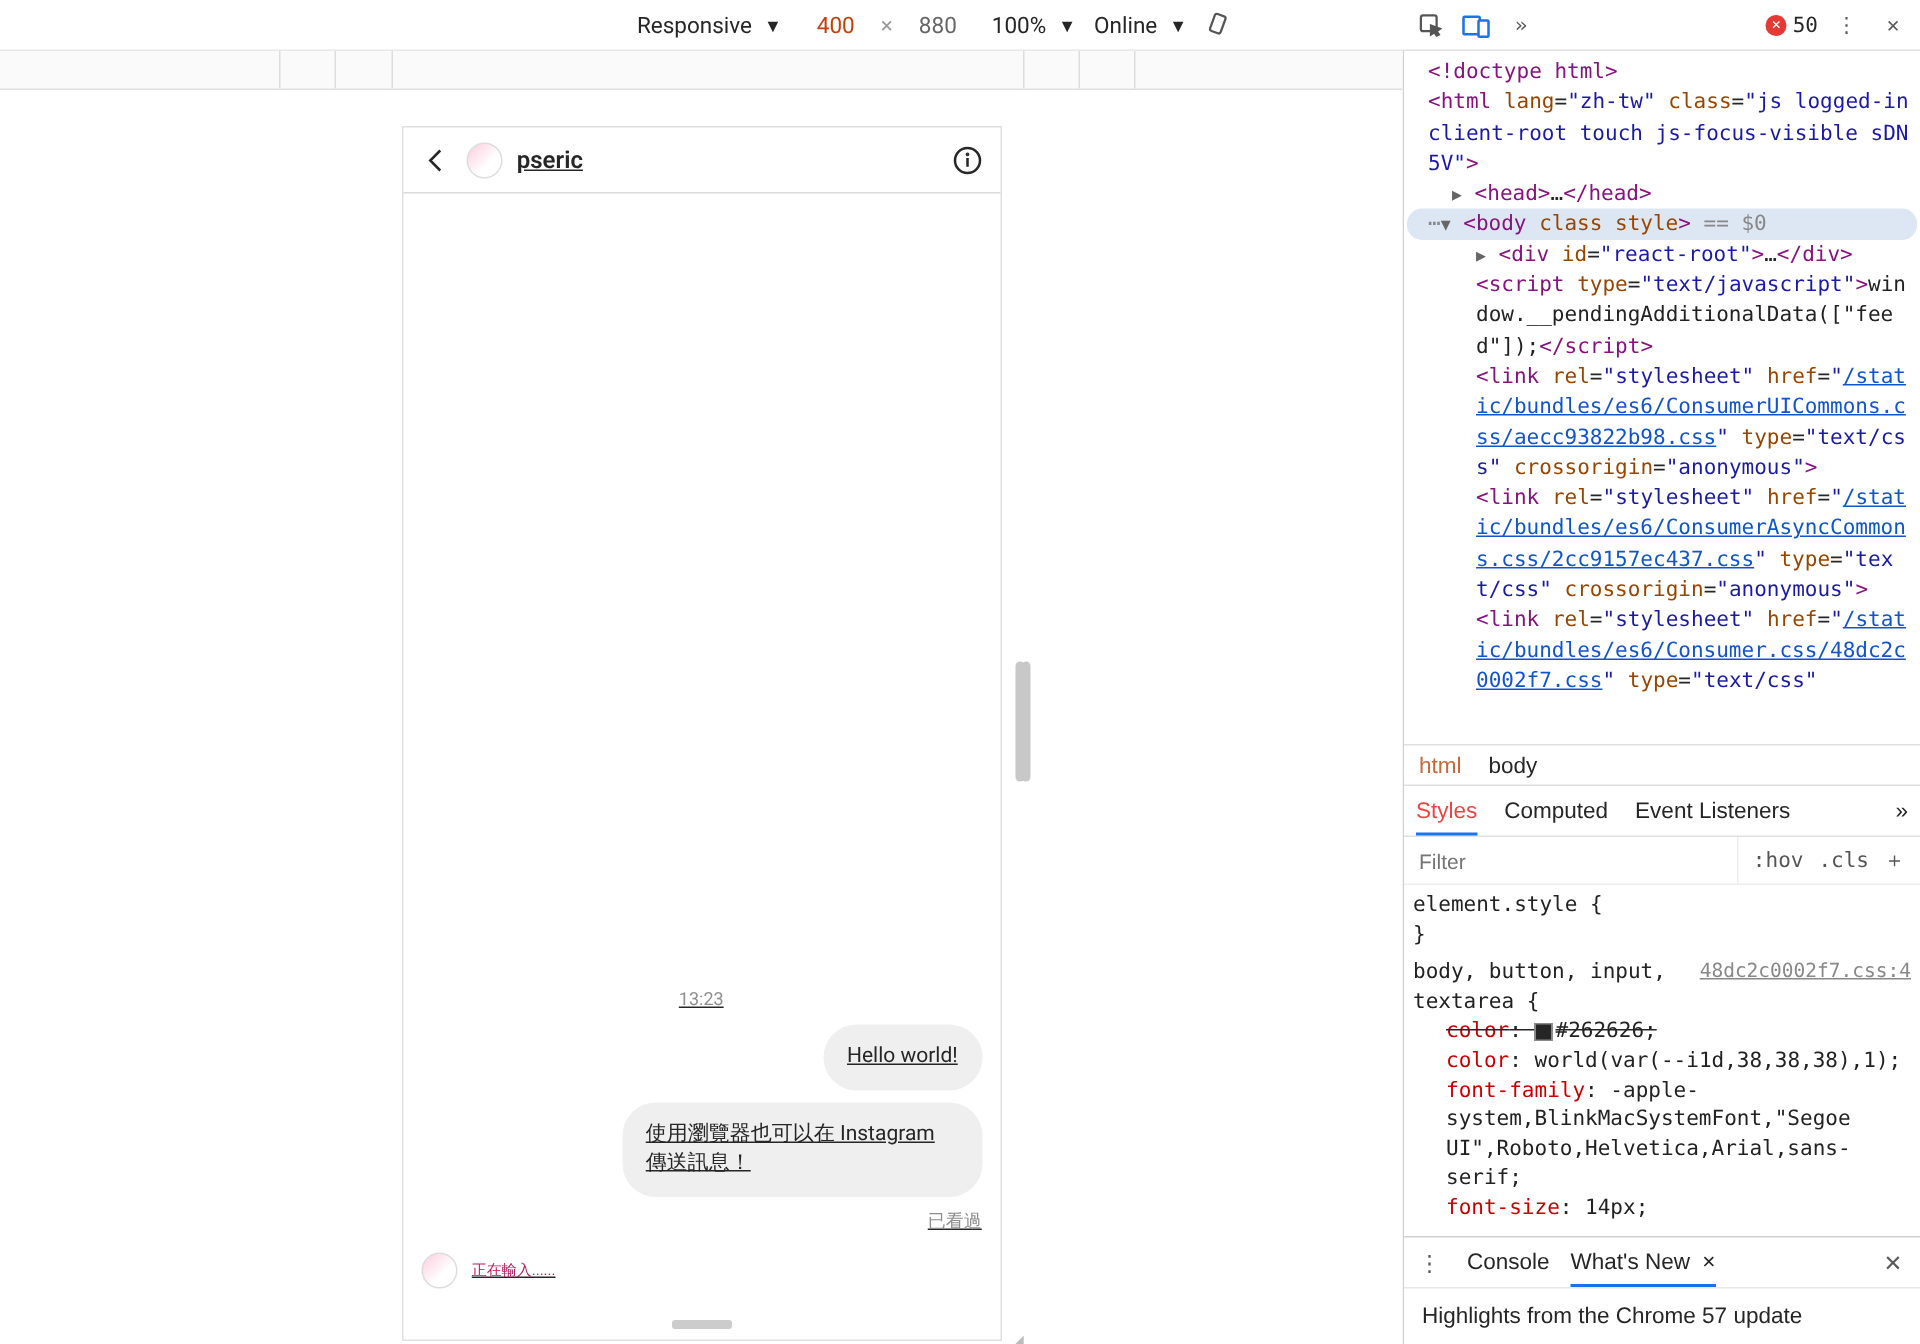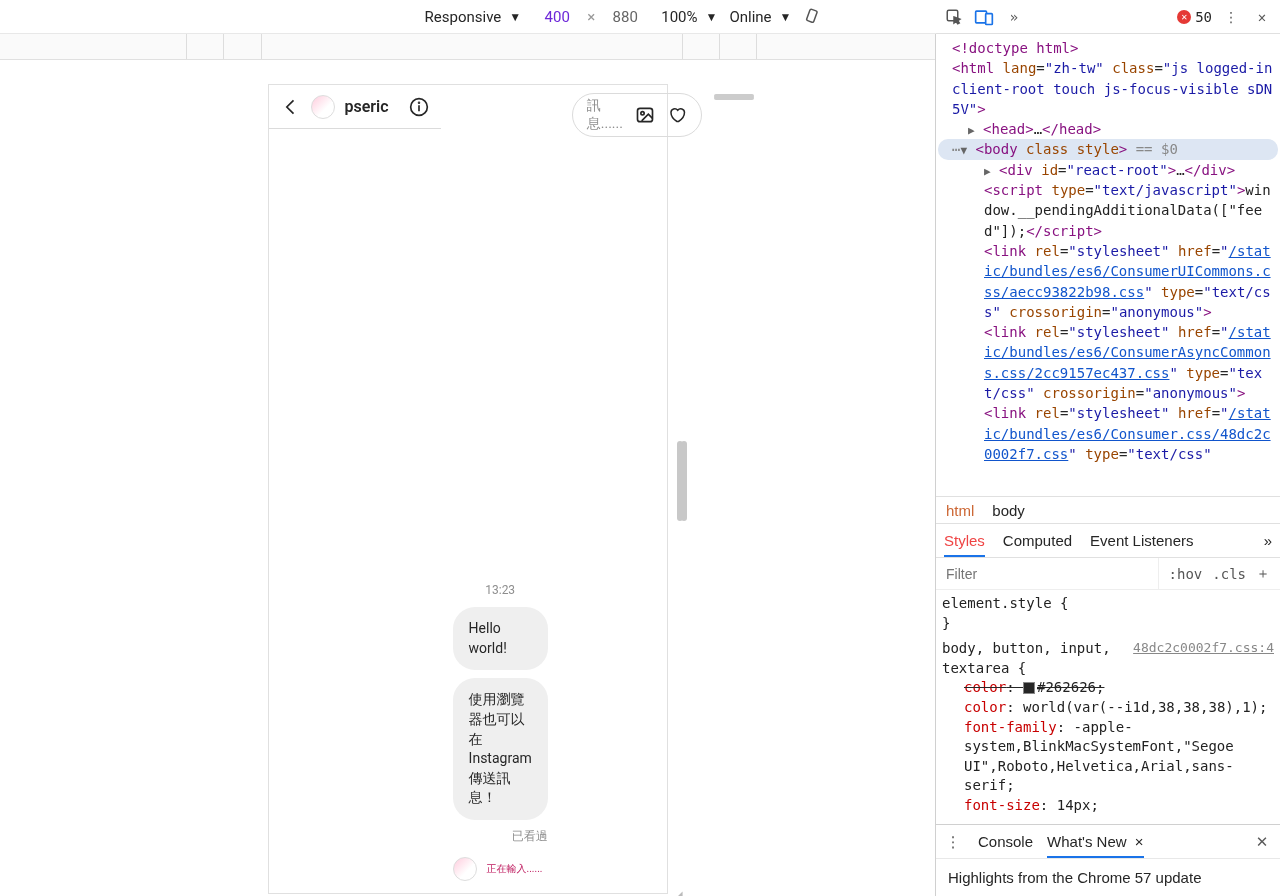--- a/index.html
+++ b/index.html
@@ -24,21 +24,21 @@
   font-size: 15px;
 }
 .device-toolbar .spacer { flex: 1; }
 .tb-group { display: flex; align-items: center; gap: 6px; }
 .tb-sep { color: #999; }
 .dim-box {
   width: 48px;
   text-align: center;
   color: #666;
 }
-.dim-box.w { color: #6d28d9; }
+.dim-box.w { color: #c2410c; }
 .caret { font-size: 12px; margin-left: 2px;}
 .tb-icon {
   width: 20px;
   height: 20px;
   display: inline-flex;
   align-items: center;
   justify-content: center;
   color: #5a5a5a;
 }
 .errbadge {
@@ -73,21 +73,22 @@
   position: relative;
   padding-top: 24px;
 }
 .device-outline {
   width: 400px;
   height: 810px;
   background: #fff;
   border: 1px solid #e0e0e0;
   position: relative;
   display: flex;
-  flex-direction: row;
+  flex-direction: column;
+  text-decoration: underline;
 }
 .chat-header {
   height: 44px;
   display: flex;
   align-items: center;
   padding: 0 12px;
   border-bottom: 1px solid #dbdbdb;
   gap: 10px;
 }
 .chat-header .uname { font-weight: 600; font-size: 16px; }
@@ -348,35 +349,20 @@
           <div class="msg-row">
               <div class="bubble">使用瀏覽器也可以在 Instagram 傳送訊息！</div>
             </div>
           <div class="seen">已看過</div>
           <div class="typing-row">
             <span class="avatar-sm"></span>
             <span>正在輸入......</span>
           </div>
         </div>
 
-        <div class="composer">
-          <span class="ph">訊息......</span>
-          <span class="tb-icon">
-            <svg width="24" height="24" viewBox="0 0 24 24" fill="none" stroke="#262626" stroke-width="2">
-                <rect x="3" y="4" width="18" height="16" rx="3"></rect>
-                <circle cx="9" cy="10" r="2"></circle>
-                <path d="M21 16l-5-5-8 8"></path>
-              </svg>
-          </span>
-          <span class="tb-icon">
-            <svg width="24" height="24" viewBox="0 0 24 24" fill="none" stroke="#262626" stroke-width="2">
-                <path d="M12 21s-8-5-8-12a5 5 0 0 1 9-3 5 5 0 0 1 9 3c0 7-8 12-8 12z" transform="scale(0.9) translate(1.3 1)"></path>
-              </svg>
-          </span>
-        </div>
 
         <div class="bottom-bar">
             <div class="grab"></div>
           </div>
         <span class="resize-handle-corner">◢</span>
       </div>
     </div>
   </div>
 
   <div class="devtools">

